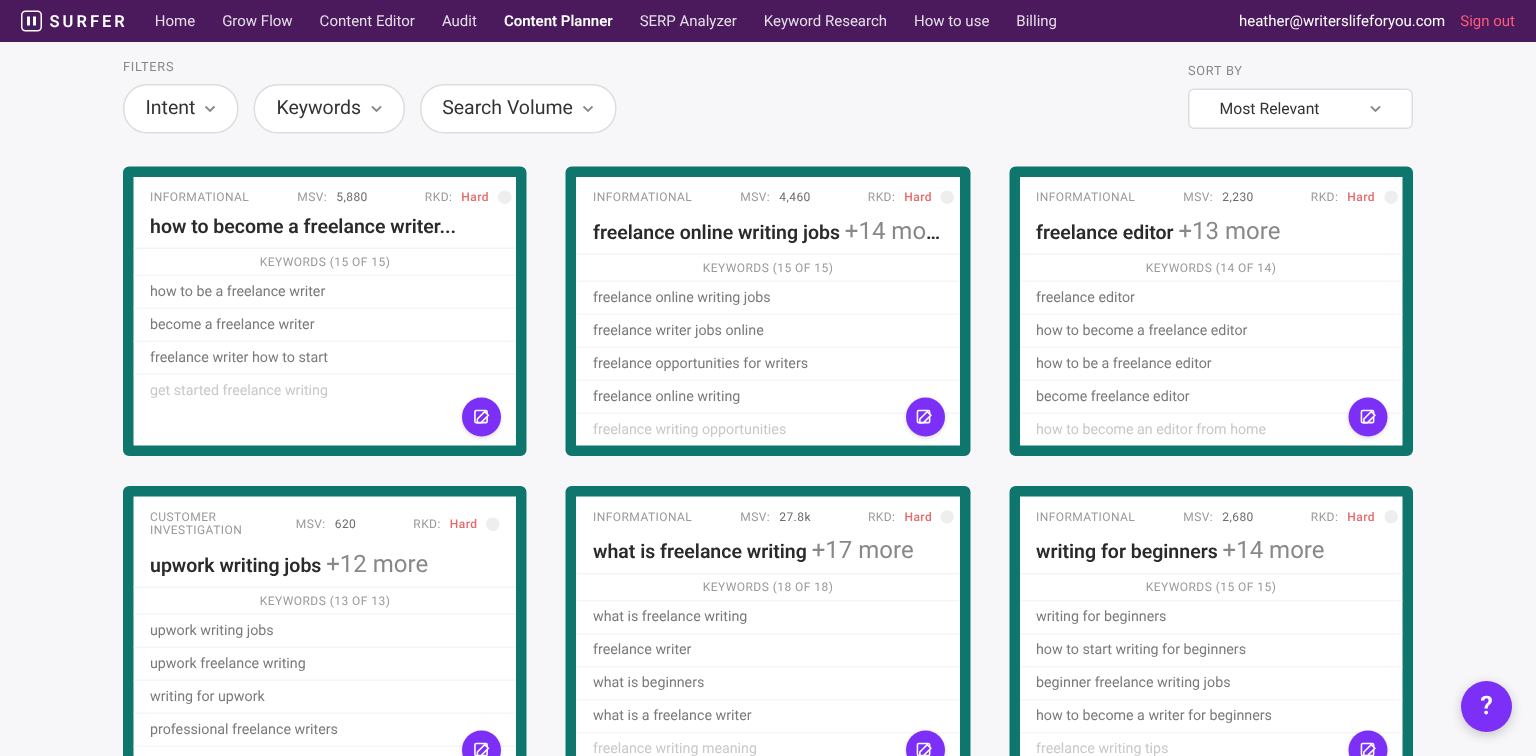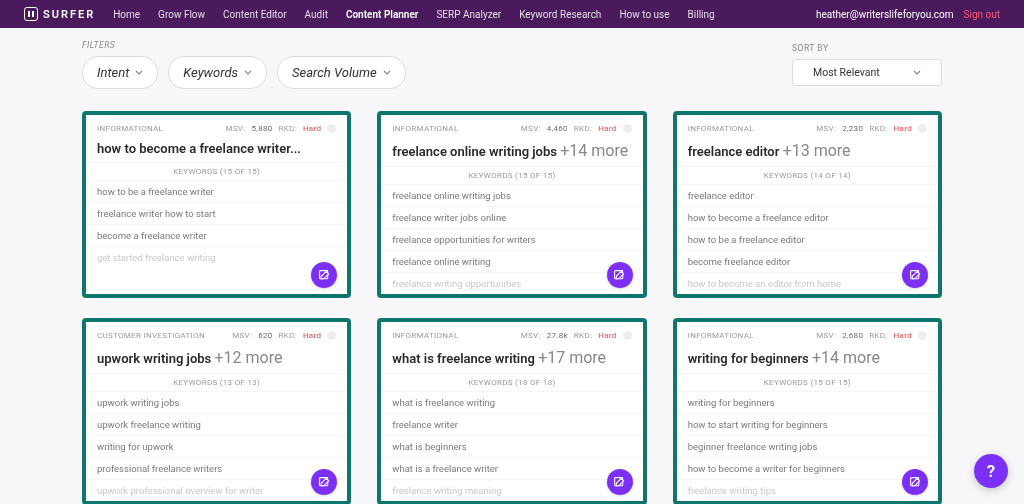--- a/index.html
+++ b/index.html
@@ -1,45 +1,45 @@
 <!DOCTYPE html>
 <html><head>
 <meta charset="utf-8">
 <style>
   * { box-sizing: border-box; margin: 0; padding: 0; }
   body { font-family: -apple-system, BlinkMacSystemFont, "Segoe UI", Roboto, Arial, sans-serif; background: #f7f7f9; font-size: 12px; color: #333; }
-  .topnav { background: #4a1a5c; height: 28px; display: flex; align-items: center; padding: 0 24px; color: #fff; font-size: 10px; }
+  .topnav { background: #4a1a5c; height: 28px; display: flex; align-items: center; padding: 0 14px; color: #fff; font-size: 10px; }
   .brand { display: flex; align-items: center; gap: 5px; margin-right: 18px; }
   .brand-icon { width: 14px; height: 14px; border: 1.5px solid #fff; border-radius: 3px; position: relative; }
   .brand-icon::before { content:''; position:absolute; left:3px; top:3px; width:2px; height:6px; background:#fff; }
   .brand-icon::after { content:''; position:absolute; right:3px; top:3px; width:2px; height:6px; background:#fff; }
   .brand-text { font-weight: 600; letter-spacing: 2px; font-size: 11px; }
   .navlinks { display: flex; gap: 18px; }
   .navlinks span { cursor: pointer; opacity: .85; }
   .navlinks span.active { font-weight: 600; opacity: 1; }
   .nav-right { margin-left: auto; display: flex; gap: 10px; align-items: center; }
   .signout { color: #ff5a7a; }
 
   .page { max-width: 860px; margin: 0 auto; padding: 12px 0 40px; }
   .filters-row { display: flex; align-items: center; gap: 12px; margin-bottom: 22px; }
   .filters-row .label { font-size: 8.5px; letter-spacing: .5px; color: #888; text-transform: uppercase; }
-  .filters-col { flex:1;font-style:italic; }
+  .filters-col { flex:1; }
   .sort-col { width: 150px; }
   .pill-group { display:flex; gap:10px; margin-top:6px; }
   .pill { border: 1px solid #ddd; background:#fff; border-radius: 16px; padding: 8px 14px; font-size: 13px; display:flex; align-items:center; gap:6px; cursor:pointer; }
   .select { border:1px solid #ddd; background:#fff; border-radius:4px; padding:6px 20px; font-size:10.5px; display:flex; align-items:center; justify-content:space-between; cursor:pointer; margin-top:6px; }
   .chev { width: 8px; height: 5px; }
   .chev svg { display:block; }
 
   .grid { display:grid; grid-template-columns: repeat(3, 1fr); gap: 20px 26px; }
-  .card { background:#fff; border:4px solid #0f766e; border-radius:4px; position:relative; overflow:hidden; }
+  .card { background:#fff; border:7px solid #0f766e; border-radius:4px; position:relative; overflow:hidden; }
   .card-head { display:flex; align-items:center; padding: 9px 11px 0; font-size:8px; color:#9a9a9a; letter-spacing:.3px; }
   .intent-badge { text-transform:uppercase; }
   .head-right { margin-left:auto; display:flex; gap:6px; align-items:center; font-size:8px; }
-  .msv-lbl, .rkd-lbl { color:#9a9a9a; }
+  .msv-lbl, .rkd-lbl { color:#9a9a9a;margin-left:32px; }
   .msv-val { color:#6b6b6b; }
   .rkd-val { color:#e86a6a; font-weight:500; }
   .bubble { width:9px; height:9px; border-radius:50%; background:#eee; }
   .card-title { padding: 8px 11px 6px; font-size:13px; font-weight:600; color:#2a2a2a; white-space:nowrap; overflow:hidden; text-overflow:ellipsis; }
   .more { font-weight:400; color:#888; font-size:16px; }
   .kw-head { padding: 4px 11px; font-size:8px; color:#9a9a9a; text-transform:uppercase; letter-spacing:.3px; border-top:1px solid #f3f3f3;text-align:center; }
   .kw-row { padding:5px 11px; font-size:9.5px; color:#7a7a7a; border-top:1px solid #f6f6f6; white-space:nowrap; overflow:hidden; text-overflow:ellipsis; }
   .kw-row.faded { color:#c8c8c8; }
   .fab { position:absolute; right:10px; bottom:6px; width:26px; height:26px; background:#7b2ff7; border-radius:50%; display:flex; align-items:center; justify-content:center; cursor:pointer; box-shadow:0 1px 3px rgba(0,0,0,.15); }
   .fab svg { stroke:#fff; }
@@ -123,22 +123,22 @@
             <span class="msv-lbl">MSV:</span> 
             <span class="msv-val">5,880</span> 
             <span class="rkd-lbl">RKD:</span> 
             <span class="rkd-val">Hard</span> 
             <span class="bubble"></span>
           </div>
         </div>
         <div class="card-title"><span>how to become a freelance writer...</span></div>
         <div class="kw-head">KEYWORDS (15 OF 15)</div>
         <div class="kw-row">how to be a freelance writer</div>
+        <div class="kw-row">become a freelance writer</div>
         <div class="kw-row">freelance writer how to start</div>
-        <div class="kw-row">become a freelance writer</div>
         <div class="kw-row faded">get started freelance writing</div>
         <div class="fab">
           <svg width="13" height="13" viewBox="0 0 16 16" fill="none">
             <rect x="2" y="2" width="10" height="10" rx="1" stroke="#fff" stroke-width="1.3"></rect>
             <path d="M10 3 L13 6 L7 12 L4 12 L4 9 Z" fill="#7b2ff7" stroke="#fff" stroke-width="1.3"></path>
           </svg>
         </div>
       </div>
       <div class="card">
         <div class="card-head">

